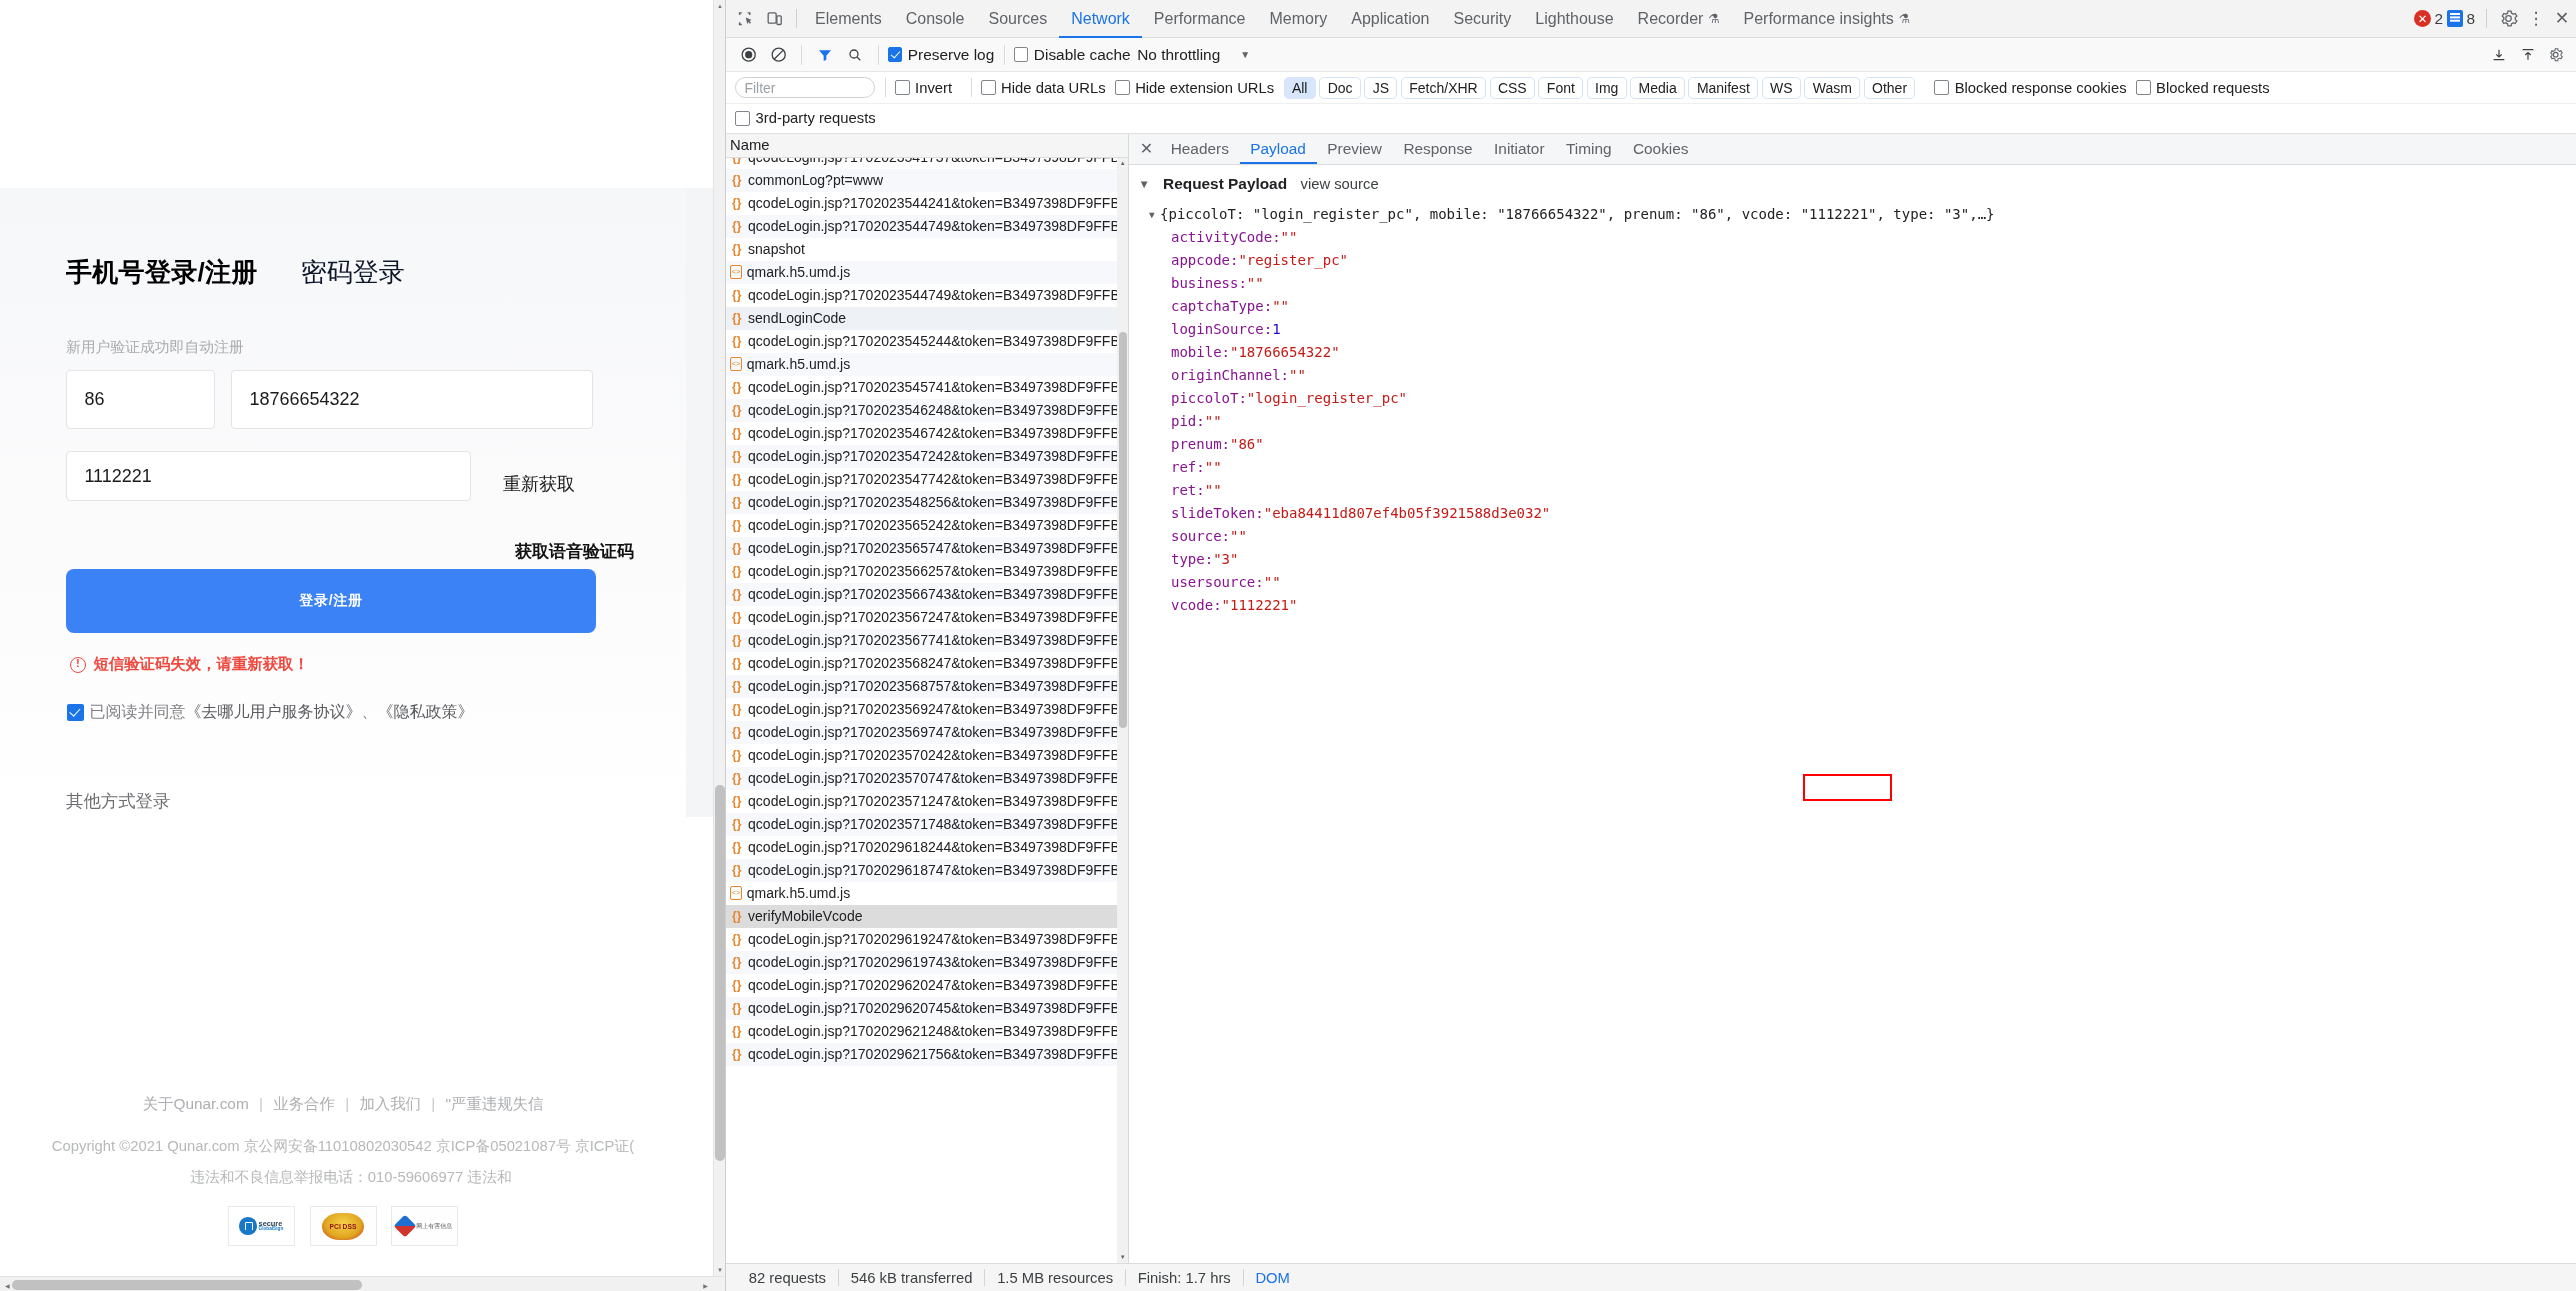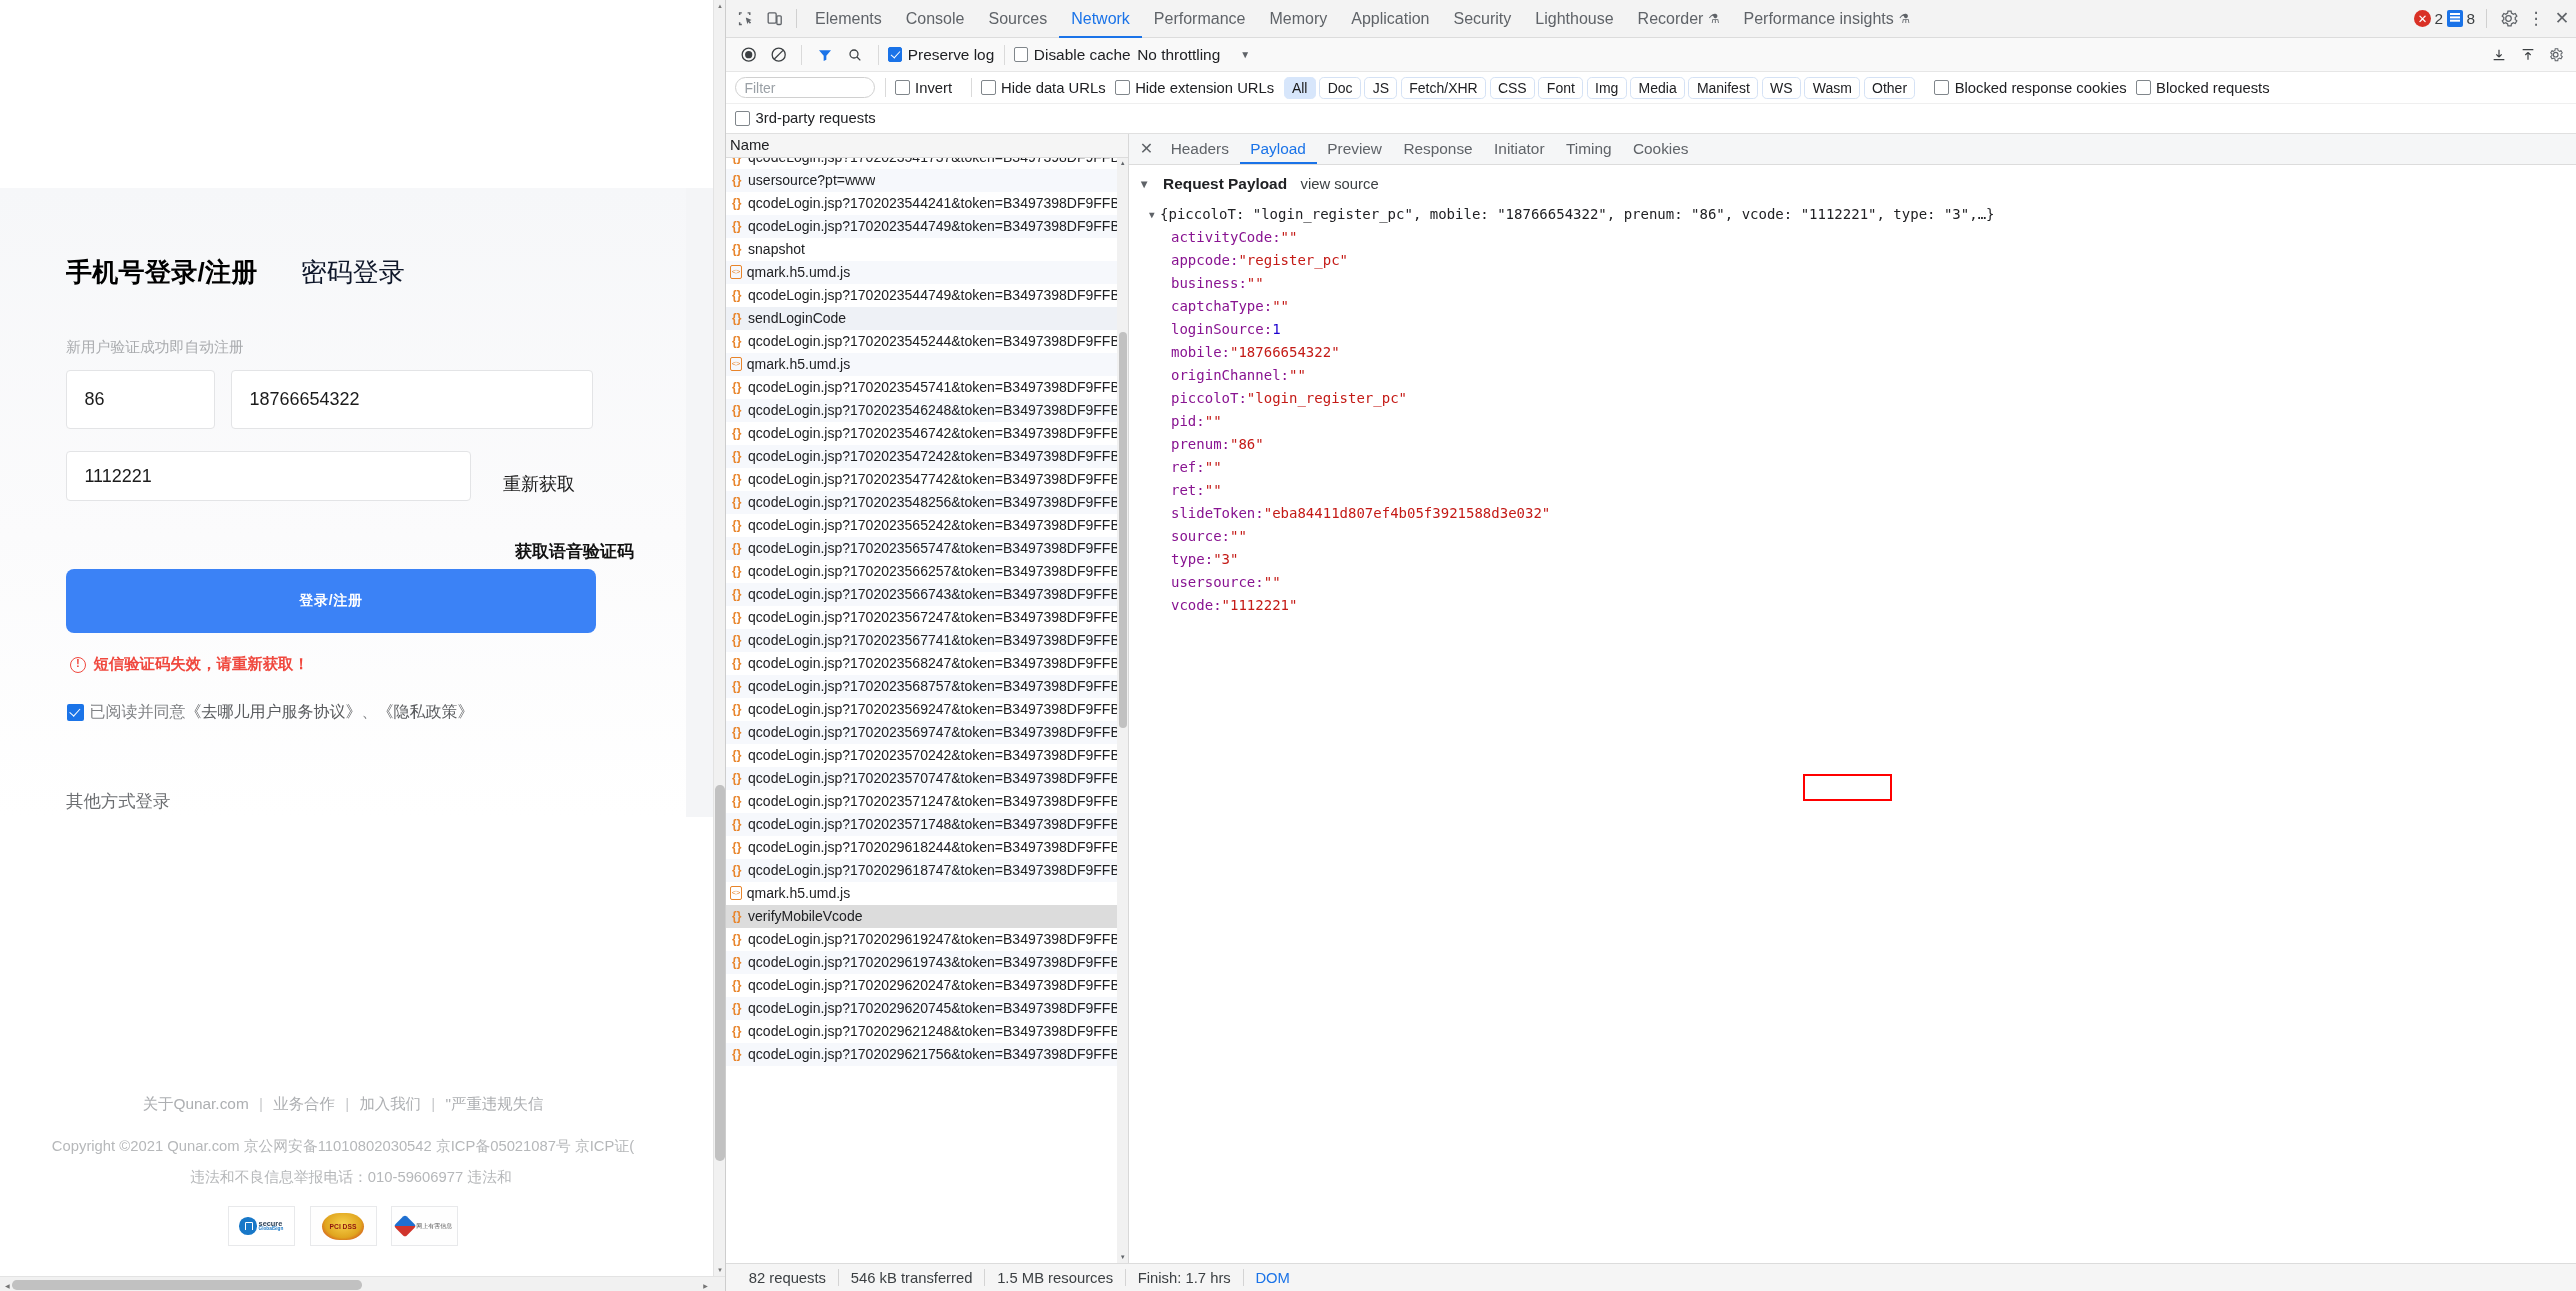--- a/index.html
+++ b/index.html
@@ -556,21 +556,21 @@
           <span>Name</span>
         </div>
         <div class="req-list">
           <div class="req-scroll" id="req-rows" style="margin-top: -12px;">
               <div class="req-row">
                 <span class="ic-json">{}</span>
                 <span class="req-name">qcodeLogin.jsp?1702023541737&amp;token=B3497398DF9FFB34ABD9898E…</span>
               </div>
               <div class="req-row alt">
                 <span class="ic-json">{}</span>
-                <span class="req-name">usersource?pt=www</span>
+                <span class="req-name">commonLog?pt=www</span>
               </div>
               <div class="req-row">
                 <span class="ic-json">{}</span>
                 <span class="req-name">qcodeLogin.jsp?1702023544241&amp;token=B3497398DF9FFB34ABD9898E…</span>
               </div>
               <div class="req-row alt">
                 <span class="ic-json">{}</span>
                 <span class="req-name">qcodeLogin.jsp?1702023544749&amp;token=B3497398DF9FFB34ABD9898E…</span>
               </div>
               <div class="req-row">

